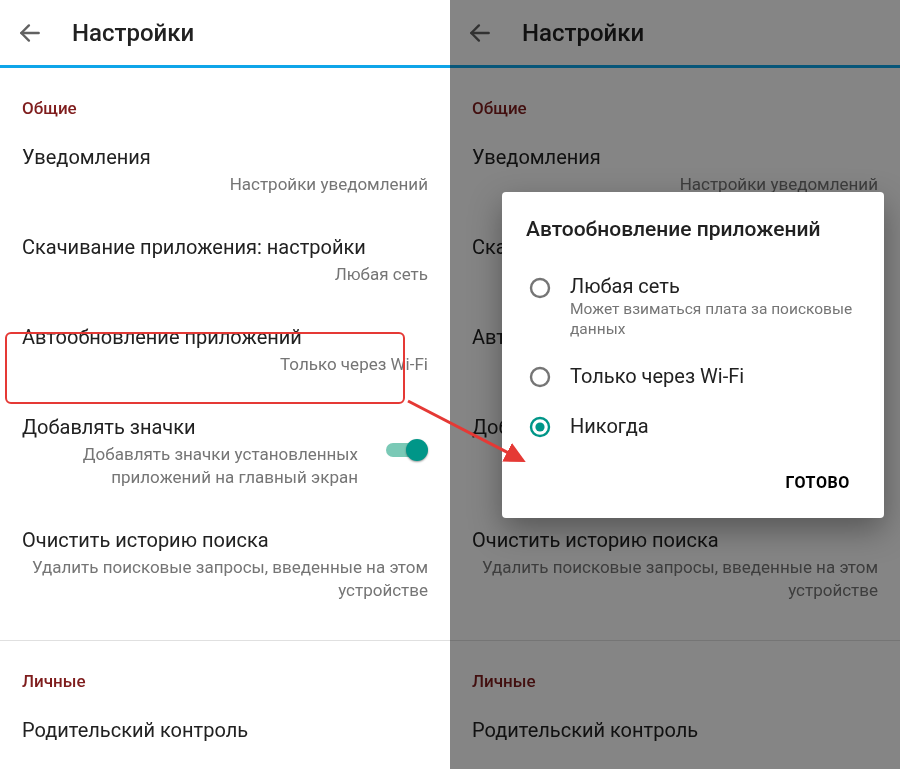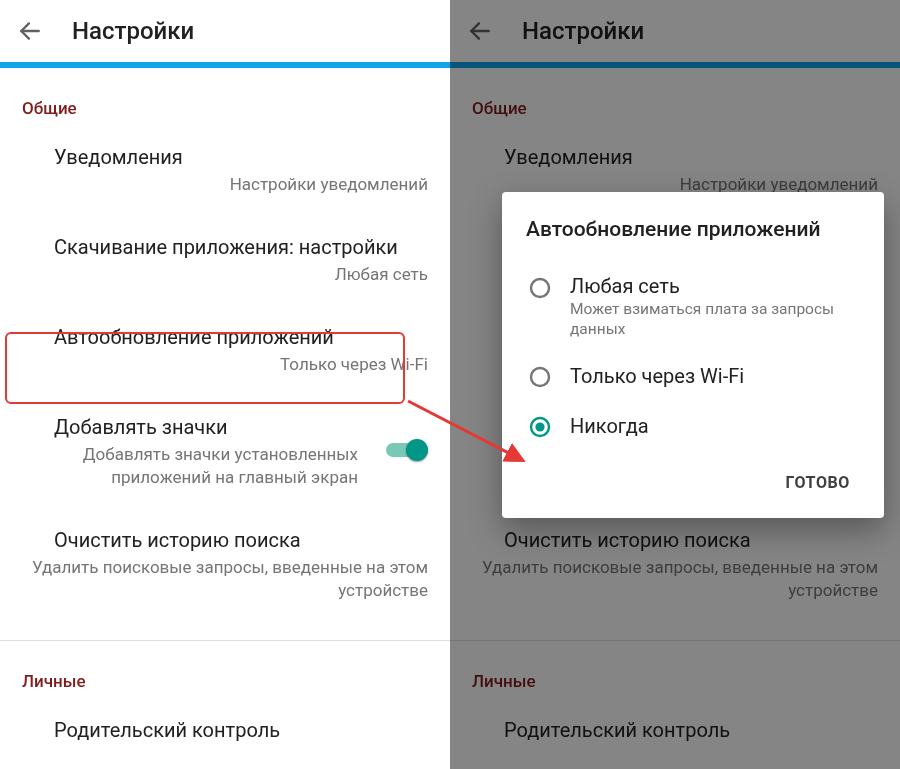--- a/index.html
+++ b/index.html
@@ -2,28 +2,28 @@
 <html><head>
 <meta charset="utf-8">
 <style>
   * { box-sizing: border-box; margin: 0; padding: 0; }
   html, body { width: 900px; height: 769px; overflow: hidden; font-family: Roboto, "Helvetica Neue", Arial, sans-serif; background: #fff; }
   .stage { position: relative; width: 900px; height: 769px; }
   .screen { position: absolute; top: 0; width: 450px; height: 769px; background: #fff; overflow: hidden; }
   .left  { left: 0; }
   .right { left: 450px; }
 
-  .appbar { display: flex; align-items: center; height: 68px; padding: 0 16px; border-bottom: 6px solid #0ea5e9; }
+  .appbar { display: flex; align-items: center; height: 68px; padding: 0 16px; border-bottom: 3px solid #0ea5e9; }
   .appbar .back { width: 28px; height: 28px; margin-right: 28px; display: flex; align-items: center; justify-content: center; color: #616161; }
   .appbar .title { font-size: 24px; color: #212121; font-weight: 500; }
 
   .section-header { font-size: 17px; color: #7f1d1d; padding: 30px 22px 6px; font-weight: 500; }
 
   .item { padding: 20px 22px 18px; position: relative; }
-  .item .primary { font-size: 20px; color: #212121; line-height: 1.35; margin-left: 32px; }
+  .item .primary { font-size: 20px; color: #212121; line-height: 1.35; }
   .item .secondary { font-size: 17px; color: #757575; margin-top: 2px; line-height: 1.35; text-align: right; }
   .item.with-switch .texts { padding-right: 70px; }
 
   .switch { position: absolute; right: 24px; top: 50%; transform: translateY(-50%); width: 40px; height: 22px; }
   .switch .track { position: absolute; top: 4px; left: 0; width: 36px; height: 14px; border-radius: 8px; background: #7ac9b6; }
   .switch .thumb { position: absolute; right: -2px; top: 0; width: 22px; height: 22px; border-radius: 50%; background: #009688; box-shadow: 0 1px 2px rgba(0,0,0,.4); }
 
   .divider { height: 1px; background: #e0e0e0; margin-top: 20px; }
 
   .highlight { position: absolute; border: 2.5px solid #e53935; border-radius: 6px; pointer-events: none; }
@@ -33,21 +33,21 @@
 
   .dialog { position: absolute; left: 52px; right: 16px; top: 192px; background: #fff; border-radius: 4px; box-shadow: 0 12px 32px rgba(0,0,0,.35); padding: 24px 24px 8px; }
   .dialog-title { font-size: 21px; color: #212121; font-weight: 500; margin-bottom: 20px; line-height: 1.25; }
   .radio-row { display: flex; align-items: flex-start; padding: 12px 2px; cursor: default; }
   .radio-row.center { align-items: center; }
   .radio { flex: 0 0 24px; width: 24px; height: 24px; margin-right: 18px; margin-top: 2px; display: flex; align-items: center; justify-content: center; }
   .radio svg { display: block; }
   .radio-texts .opt-primary { font-size: 20px; color: #212121; line-height: 1.2; }
   .radio-texts .opt-secondary { font-size: 15.5px; color: #757575; margin-top: 2px; line-height: 1.25; }
   .dialog-actions { display: flex; justify-content: flex-end; padding: 14px 0 10px; }
-  .dialog-actions .btn { font-size: 16px; font-weight: 700; letter-spacing: .6px; color: #404040; padding: 8px 10px; text-transform: uppercase; }
+  .dialog-actions .btn { font-size: 16px; font-weight: 700; letter-spacing: .6px; color: #000000; padding: 8px 10px; text-transform: uppercase; }
 
   .arrow { position: absolute; pointer-events: none; }
 </style>
 </head>
 <body>
 
 <div class="stage">
 
   <div class="screen left">
     <div class="appbar">
@@ -156,21 +156,21 @@
       <div class="dialog-title">Автообновление приложений</div>
 
       <div class="radio-row">
         <div class="radio">
           <svg width="24" height="24" viewBox="0 0 24 24">
               <circle cx="12" cy="12" r="9" fill="none" stroke="#757575" stroke-width="2.4"></circle>
             </svg>
         </div>
         <div class="radio-texts">
           <div class="opt-primary">Любая сеть</div>
-          <div class="opt-secondary">Может взиматься плата за запросы данных</div>
+          <div class="opt-secondary">Может взиматься плата за поисковые данных</div>
         </div>
       </div>
 
       <div class="radio-row center">
         <div class="radio">
           <svg width="24" height="24" viewBox="0 0 24 24">
               <circle cx="12" cy="12" r="9" fill="none" stroke="#757575" stroke-width="2.4"></circle>
             </svg>
         </div>
         <div class="radio-texts">

